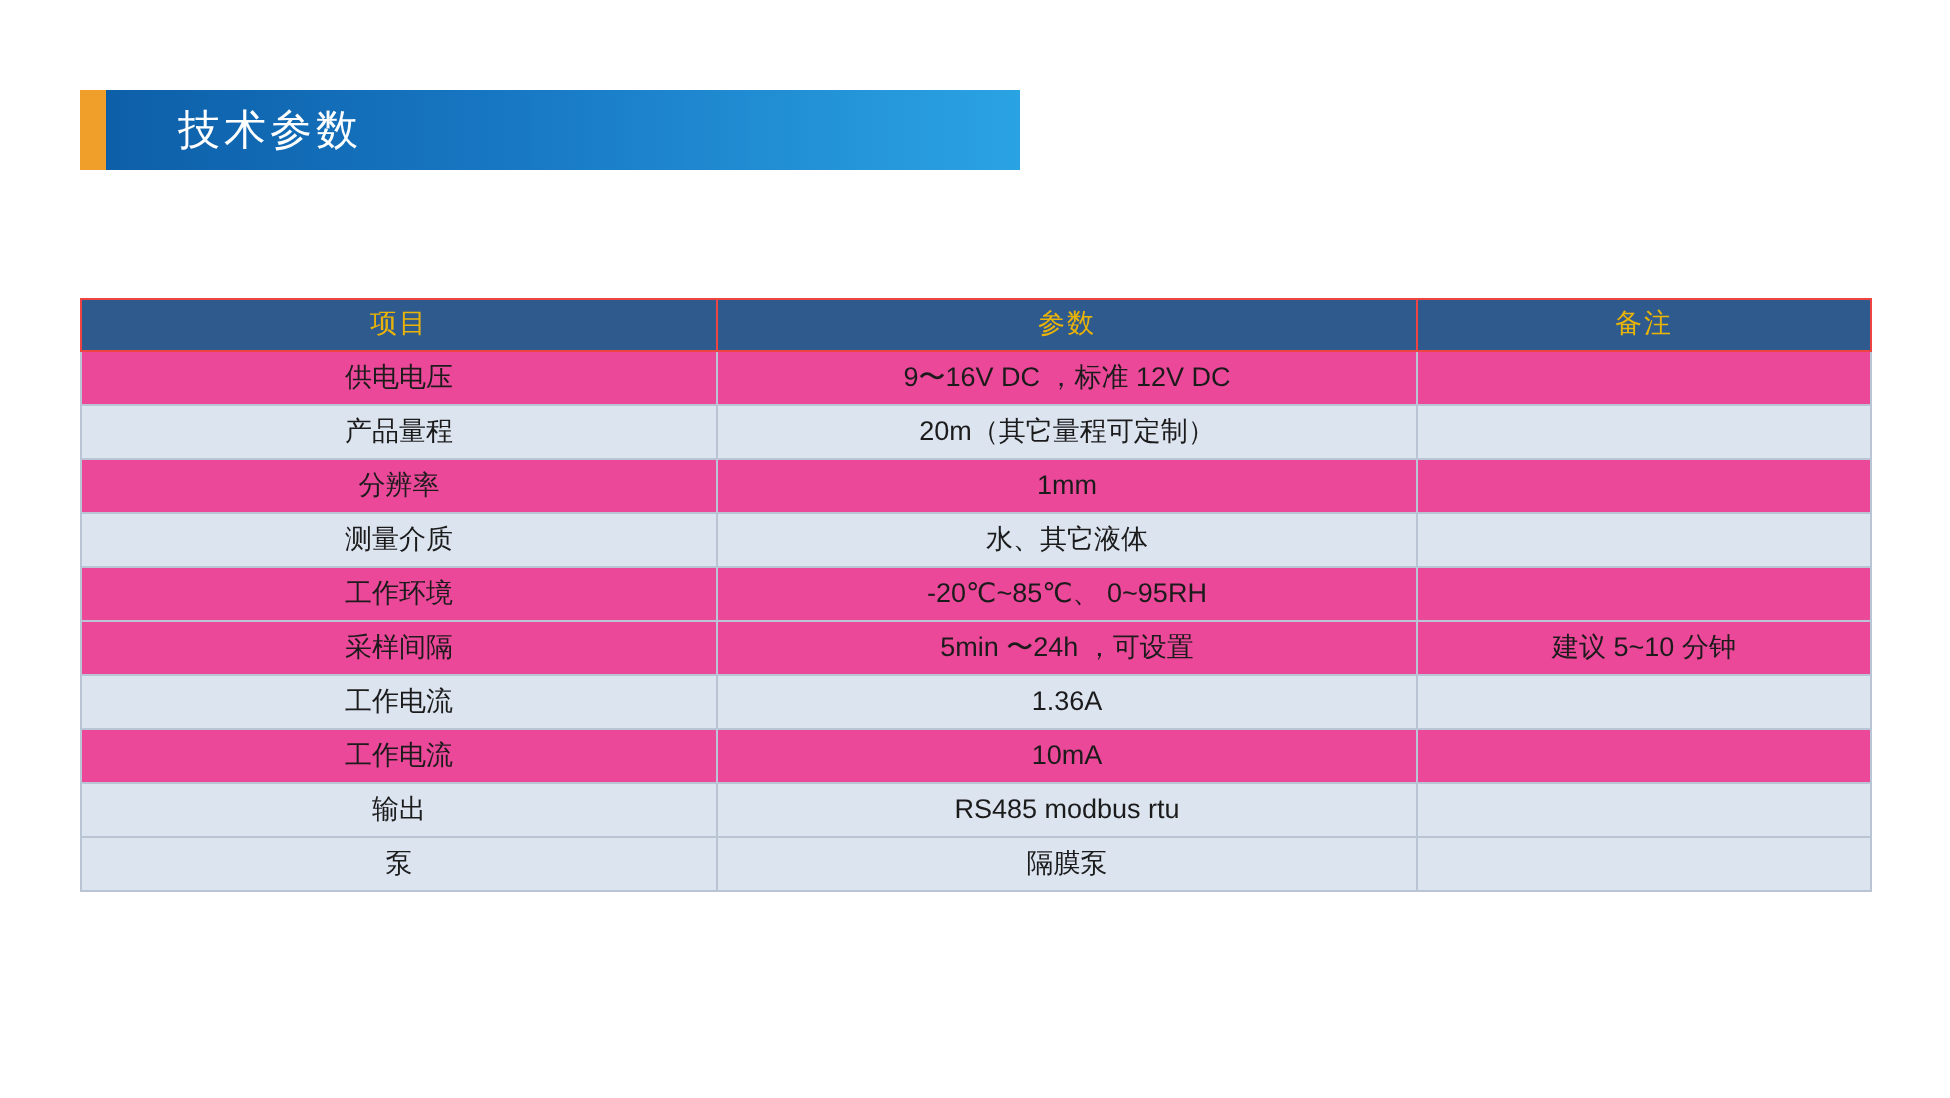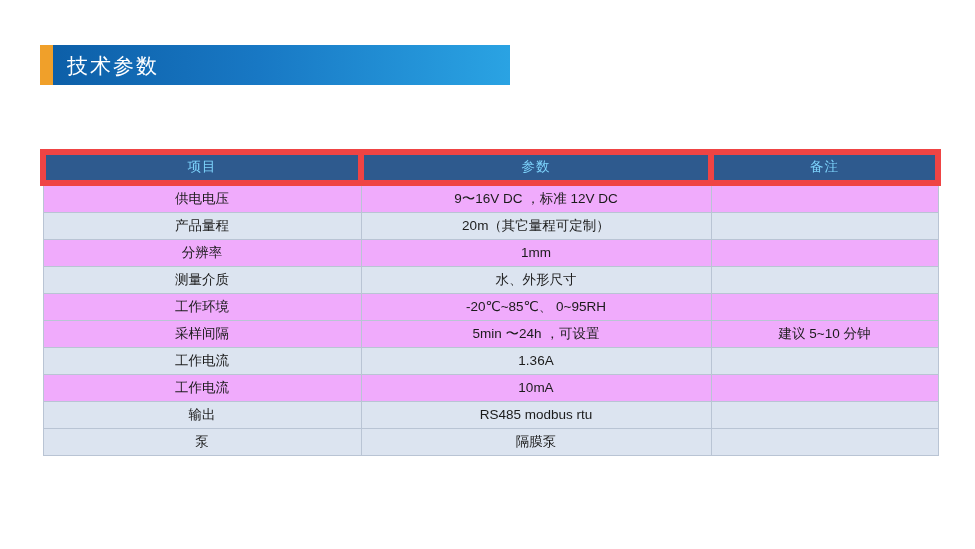--- a/index.html
+++ b/index.html
@@ -39,21 +39,21 @@
     flex: 1 1 auto;
     height: 40px;
     background: linear-gradient(to right, #0d5fa8 0%, #1878c4 45%, #2aa3e3 100%);
     display: flex;
     align-items: center;
   }
   .title-text {
     color: #ffffff;
     font-size: 21px;
     letter-spacing: 2px;
-    padding-left: 14px;
+    padding-left: 36px;
     line-height: 1;
   }
 
   
   .spec-table {
     position: absolute;
     left: 40px;
     top: 149px;
     width: 895px;
     border-collapse: collapse;
@@ -69,29 +69,29 @@
     text-align: center;
     font-size: 13.5px;
     color: #1b1b1b;
     height: 26px;
     padding: 0;
     font-weight: normal;
     line-height: 1.25;
   }
   .spec-table thead th {
     background: #2e5a8e;
-    color: #7dd3fc;
+    color: #eab308;
     height: 25px;
     font-size: 13.5px;
-    border: 6px solid #ef4444;
+    border: 1px solid #ef4444;
     letter-spacing: 1px;
     margin-top: 43px;
   }
   .spec-table tbody tr.odd td {
-    background: #f0abfc;
+    background: #ec4899;
   }
   .spec-table tbody tr.even td {
     background: #dce4f0;
     margin-top: 16px;
   }
 </style>
 </head>
 <body>
 
 <div class="page">
@@ -127,21 +127,21 @@
         <td>20m（其它量程可定制）</td>
         <td></td>
       </tr>
       <tr class="odd">
         <td>分辨率</td>
         <td>1mm</td>
         <td></td>
       </tr>
       <tr class="even">
         <td>测量介质</td>
-        <td>水、外形尺寸</td>
+        <td>水、其它液体</td>
         <td></td>
       </tr>
       <tr class="odd">
         <td>工作环境</td>
         <td>-20℃~85℃、 0~95RH</td>
         <td></td>
       </tr>
       <tr class="odd">
         <td>采样间隔</td>
         <td>5min 〜24h ，可设置</td>

